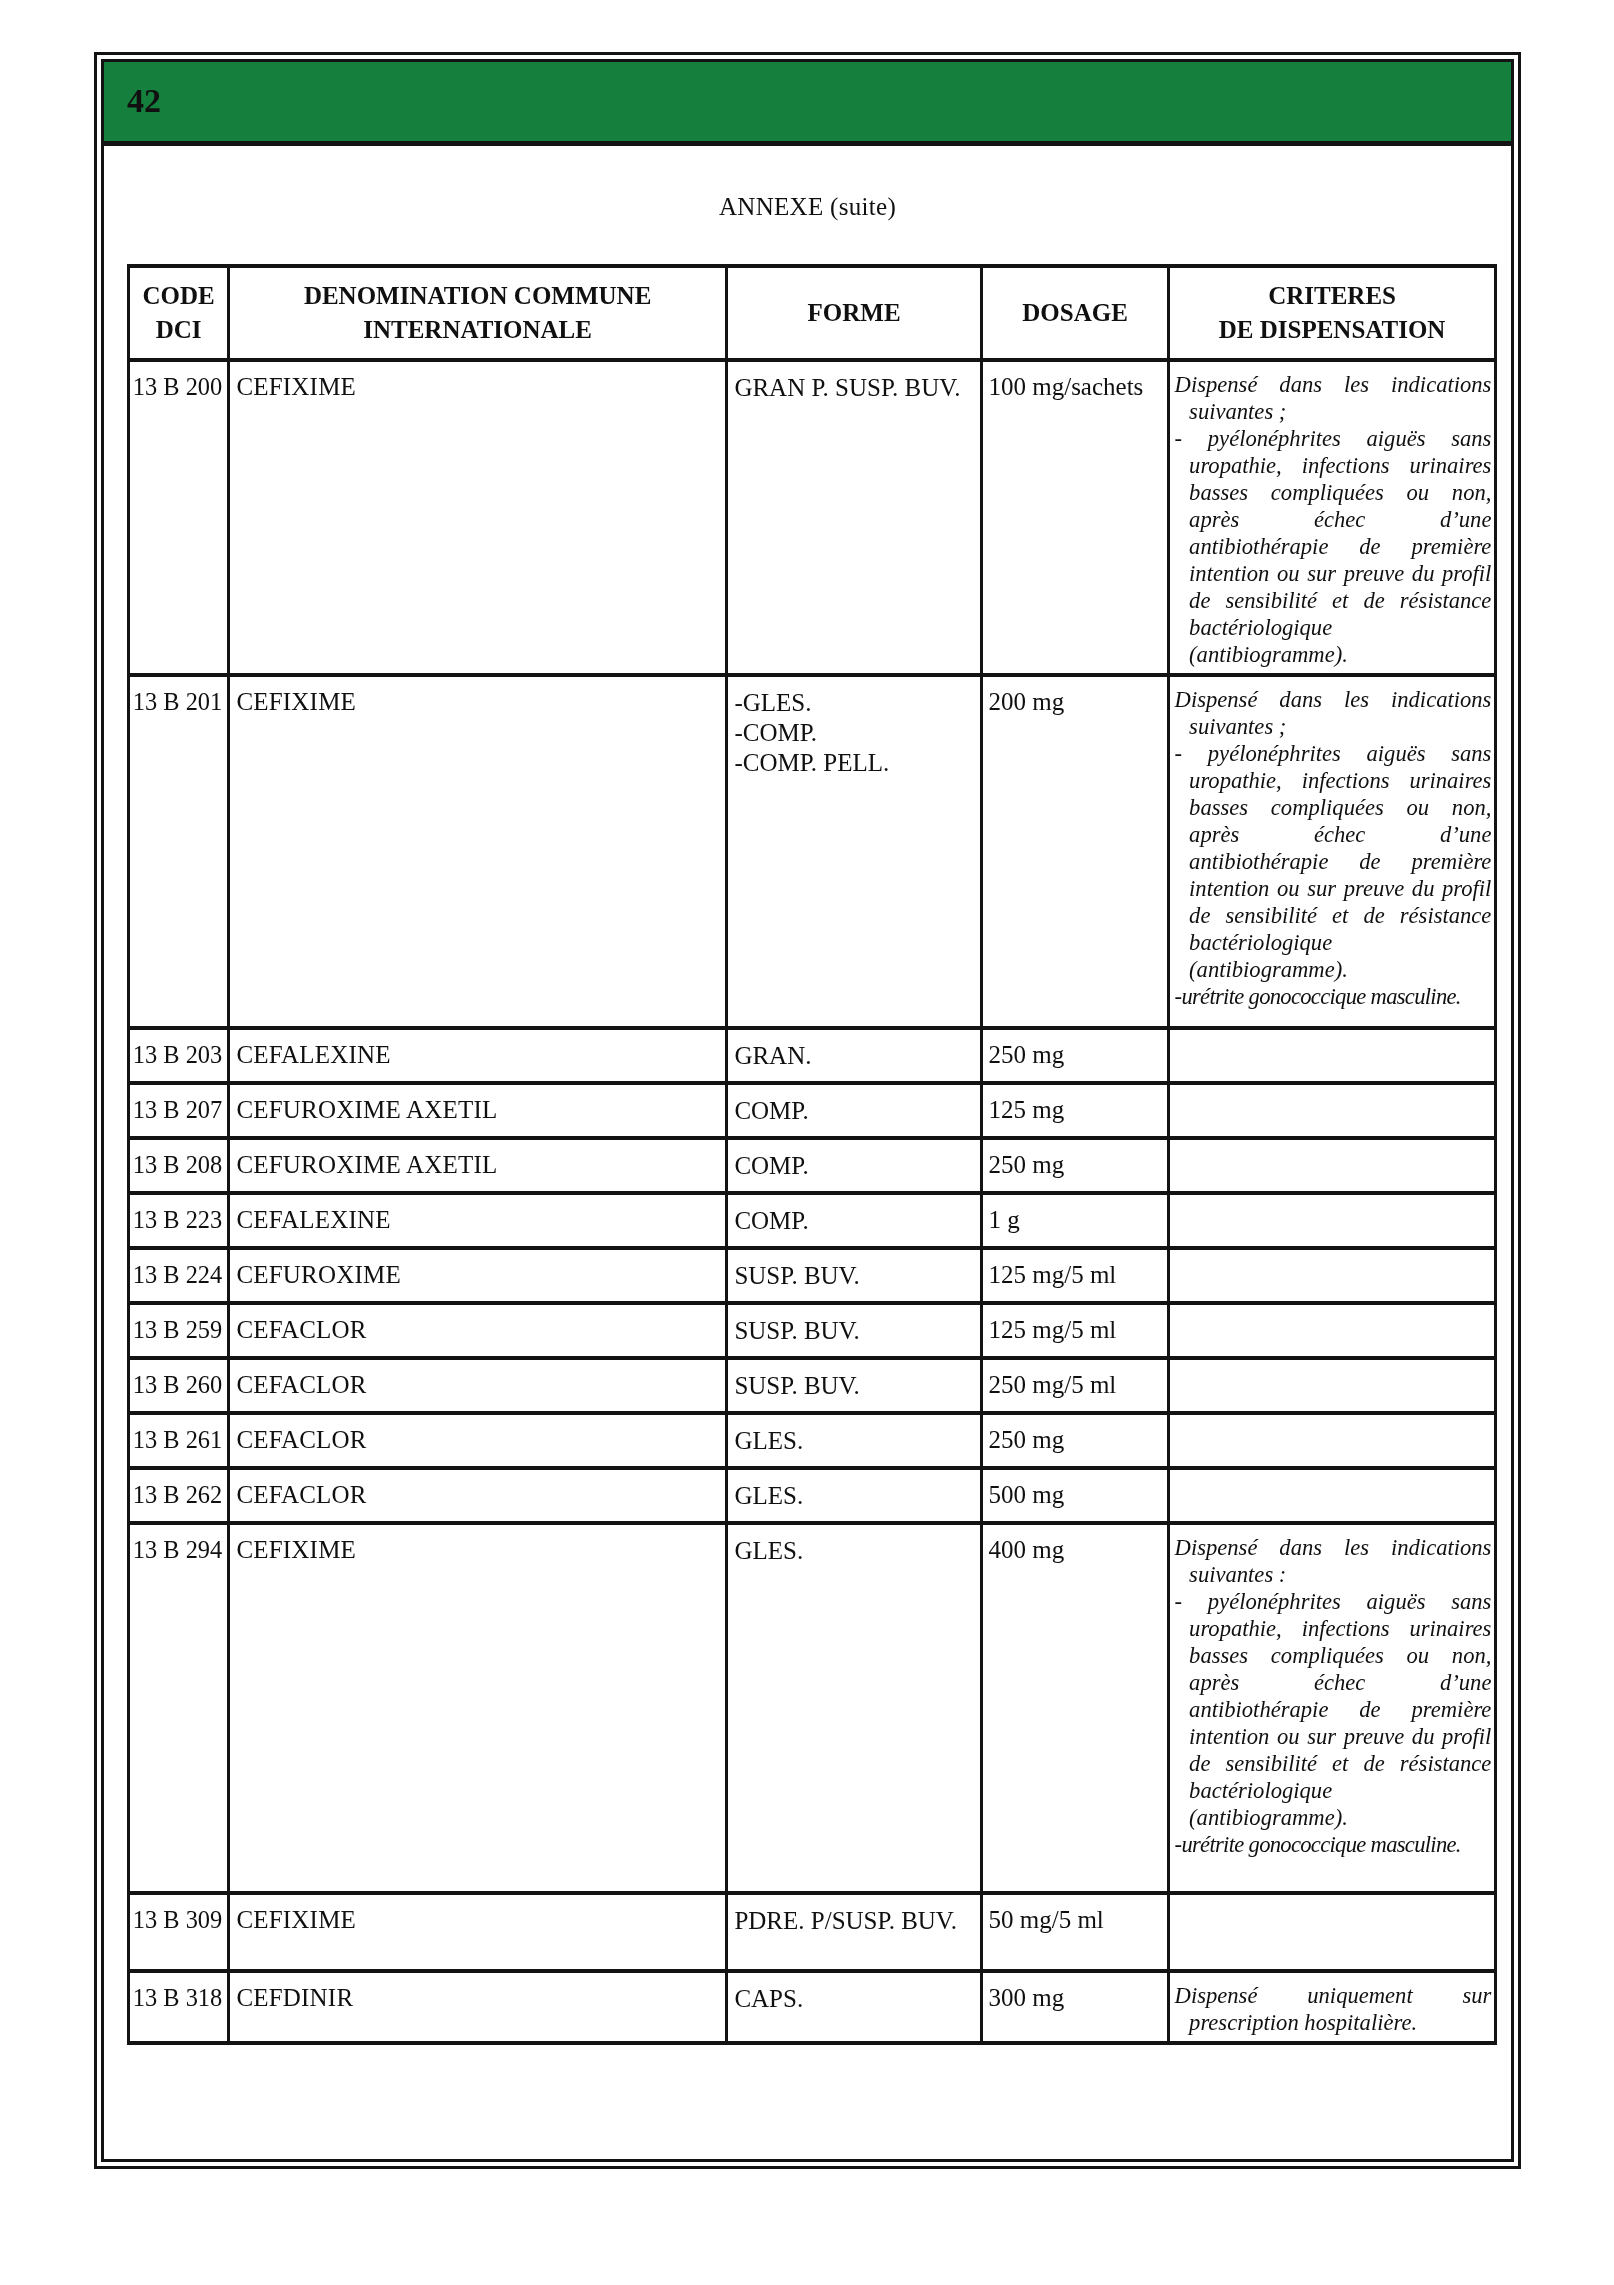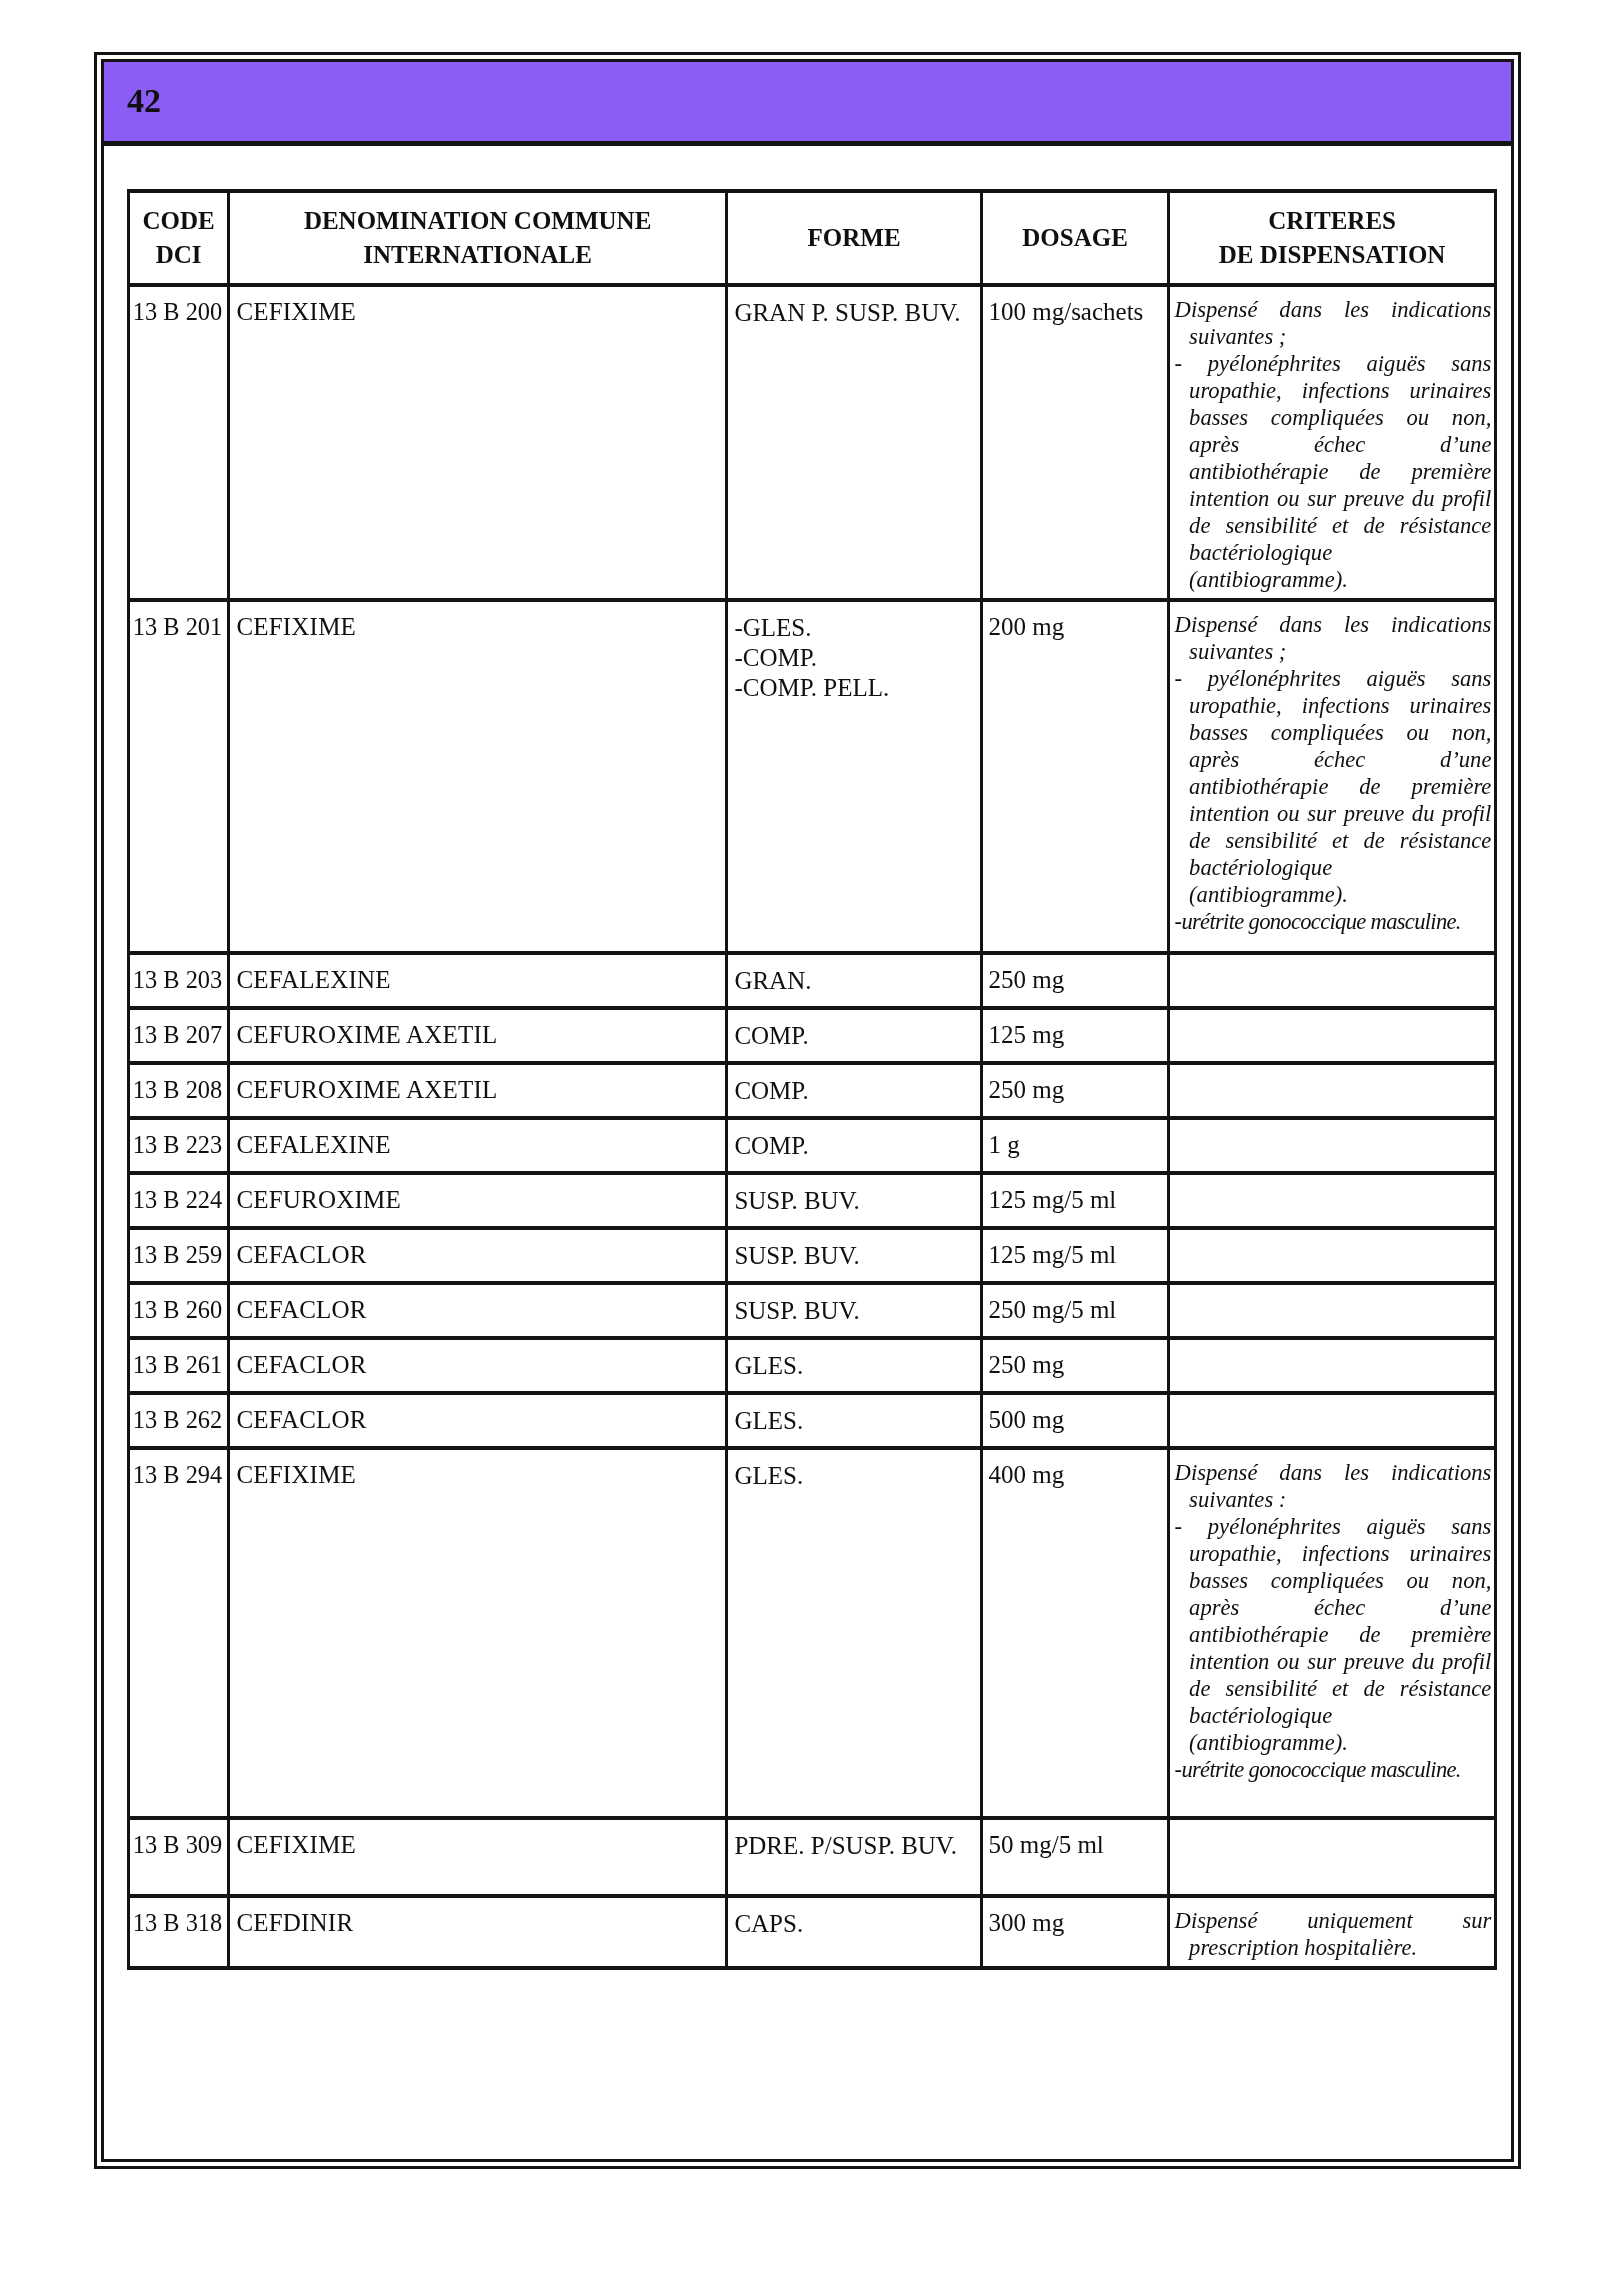--- a/index.html
+++ b/index.html
@@ -22,21 +22,21 @@
   .frame-inner {
     width: 100%; height: 100%;
     border: 3.6px solid #131313;
     overflow: hidden;
   }
 
   
   .masthead {
     display: flex; align-items: center;
     height: 84px;
-    background: #8b5cf6;
+    background: #15803d;
     border-bottom: 5.4px solid #131313;
   }
   .masthead-pagenum {
     font-size: 34px; font-weight: bold;
     margin-left: 23.5px; width: 78px; flex: 0 0 auto;
   }
   .masthead-title {
     flex: 1 1 auto; text-align: center;
     font-size: 27px; font-weight: bold; letter-spacing: 0.5px;
     white-space: nowrap;
@@ -102,20 +102,21 @@
 <body>
 
 <div class="page">
   <div class="frame-outer">
     <div class="frame-inner">
 
       <div class="masthead">
         <div class="masthead-pagenum">42</div>
       </div>
 
+      <div class="annexe">ANNEXE (suite)</div>
 
       <table class="main">
         <colgroup>
           <col style="width:100px">
             <col style="width:498px">
             <col style="width:255px">
             <col style="width:187px">
             <col style="width:327px">
         </colgroup>
         <thead>

